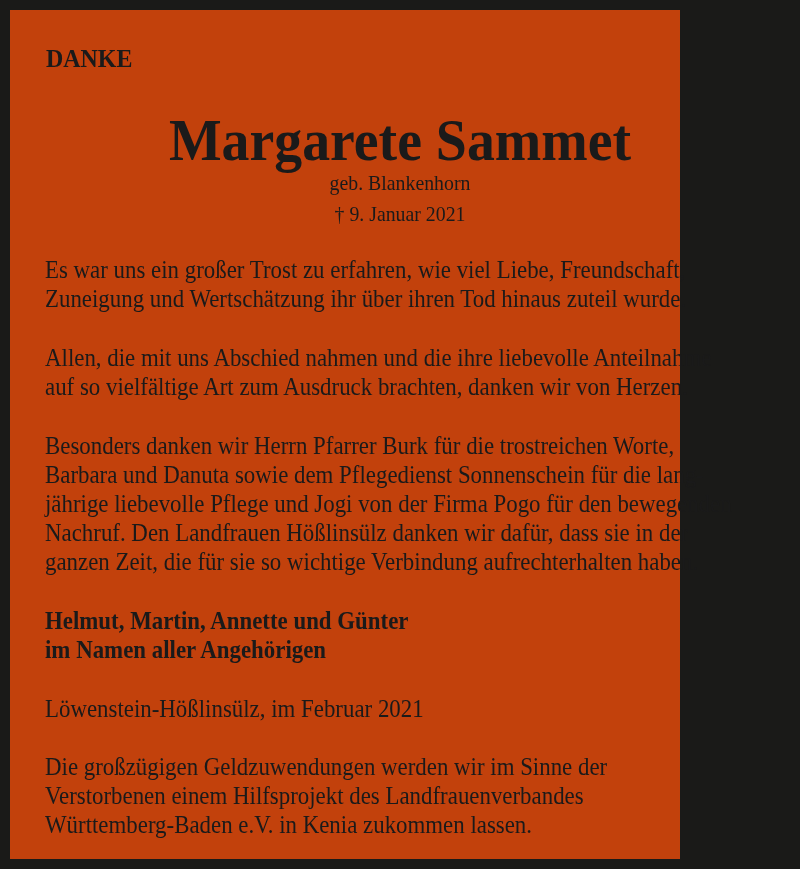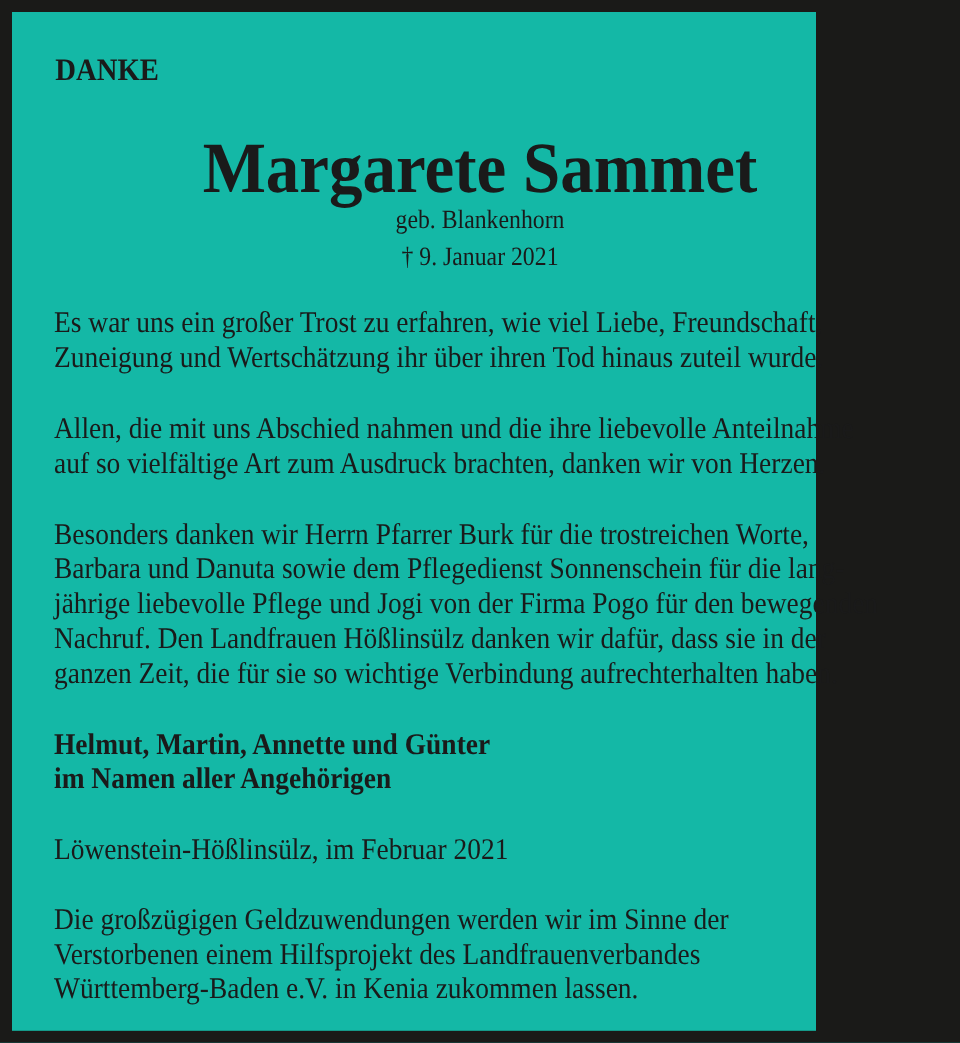--- a/index.html
+++ b/index.html
@@ -8,21 +8,21 @@
       background: #1a1a18;
       position: relative;
       overflow: hidden;
       font-family: "Liberation Serif", serif;
       color: #1a1a1a;
     }
     .card {
       position: absolute;
       left: 10px; top: 10px;
       width: 670px; height: 849px;
-      background: #14b8a6;
+      background: #c2410c;
     }
     .line {
       position: absolute;
       white-space: nowrap;
       transform-origin: left top;
     }
     .center { transform-origin: center top; text-align: center; }
     .danke { left: 36px; top: 34px; font-size: 26px; font-weight: bold; transform: scaleX(0.92); }
     .name { left: 0; width: 780px; top: 95px; font-size: 60px; font-weight: bold; line-height: 70px; transform: scaleX(0.93); }
     .sub { left: 0; width: 780px; font-size: 22px; line-height: 26px; transform: scaleX(0.9); }

